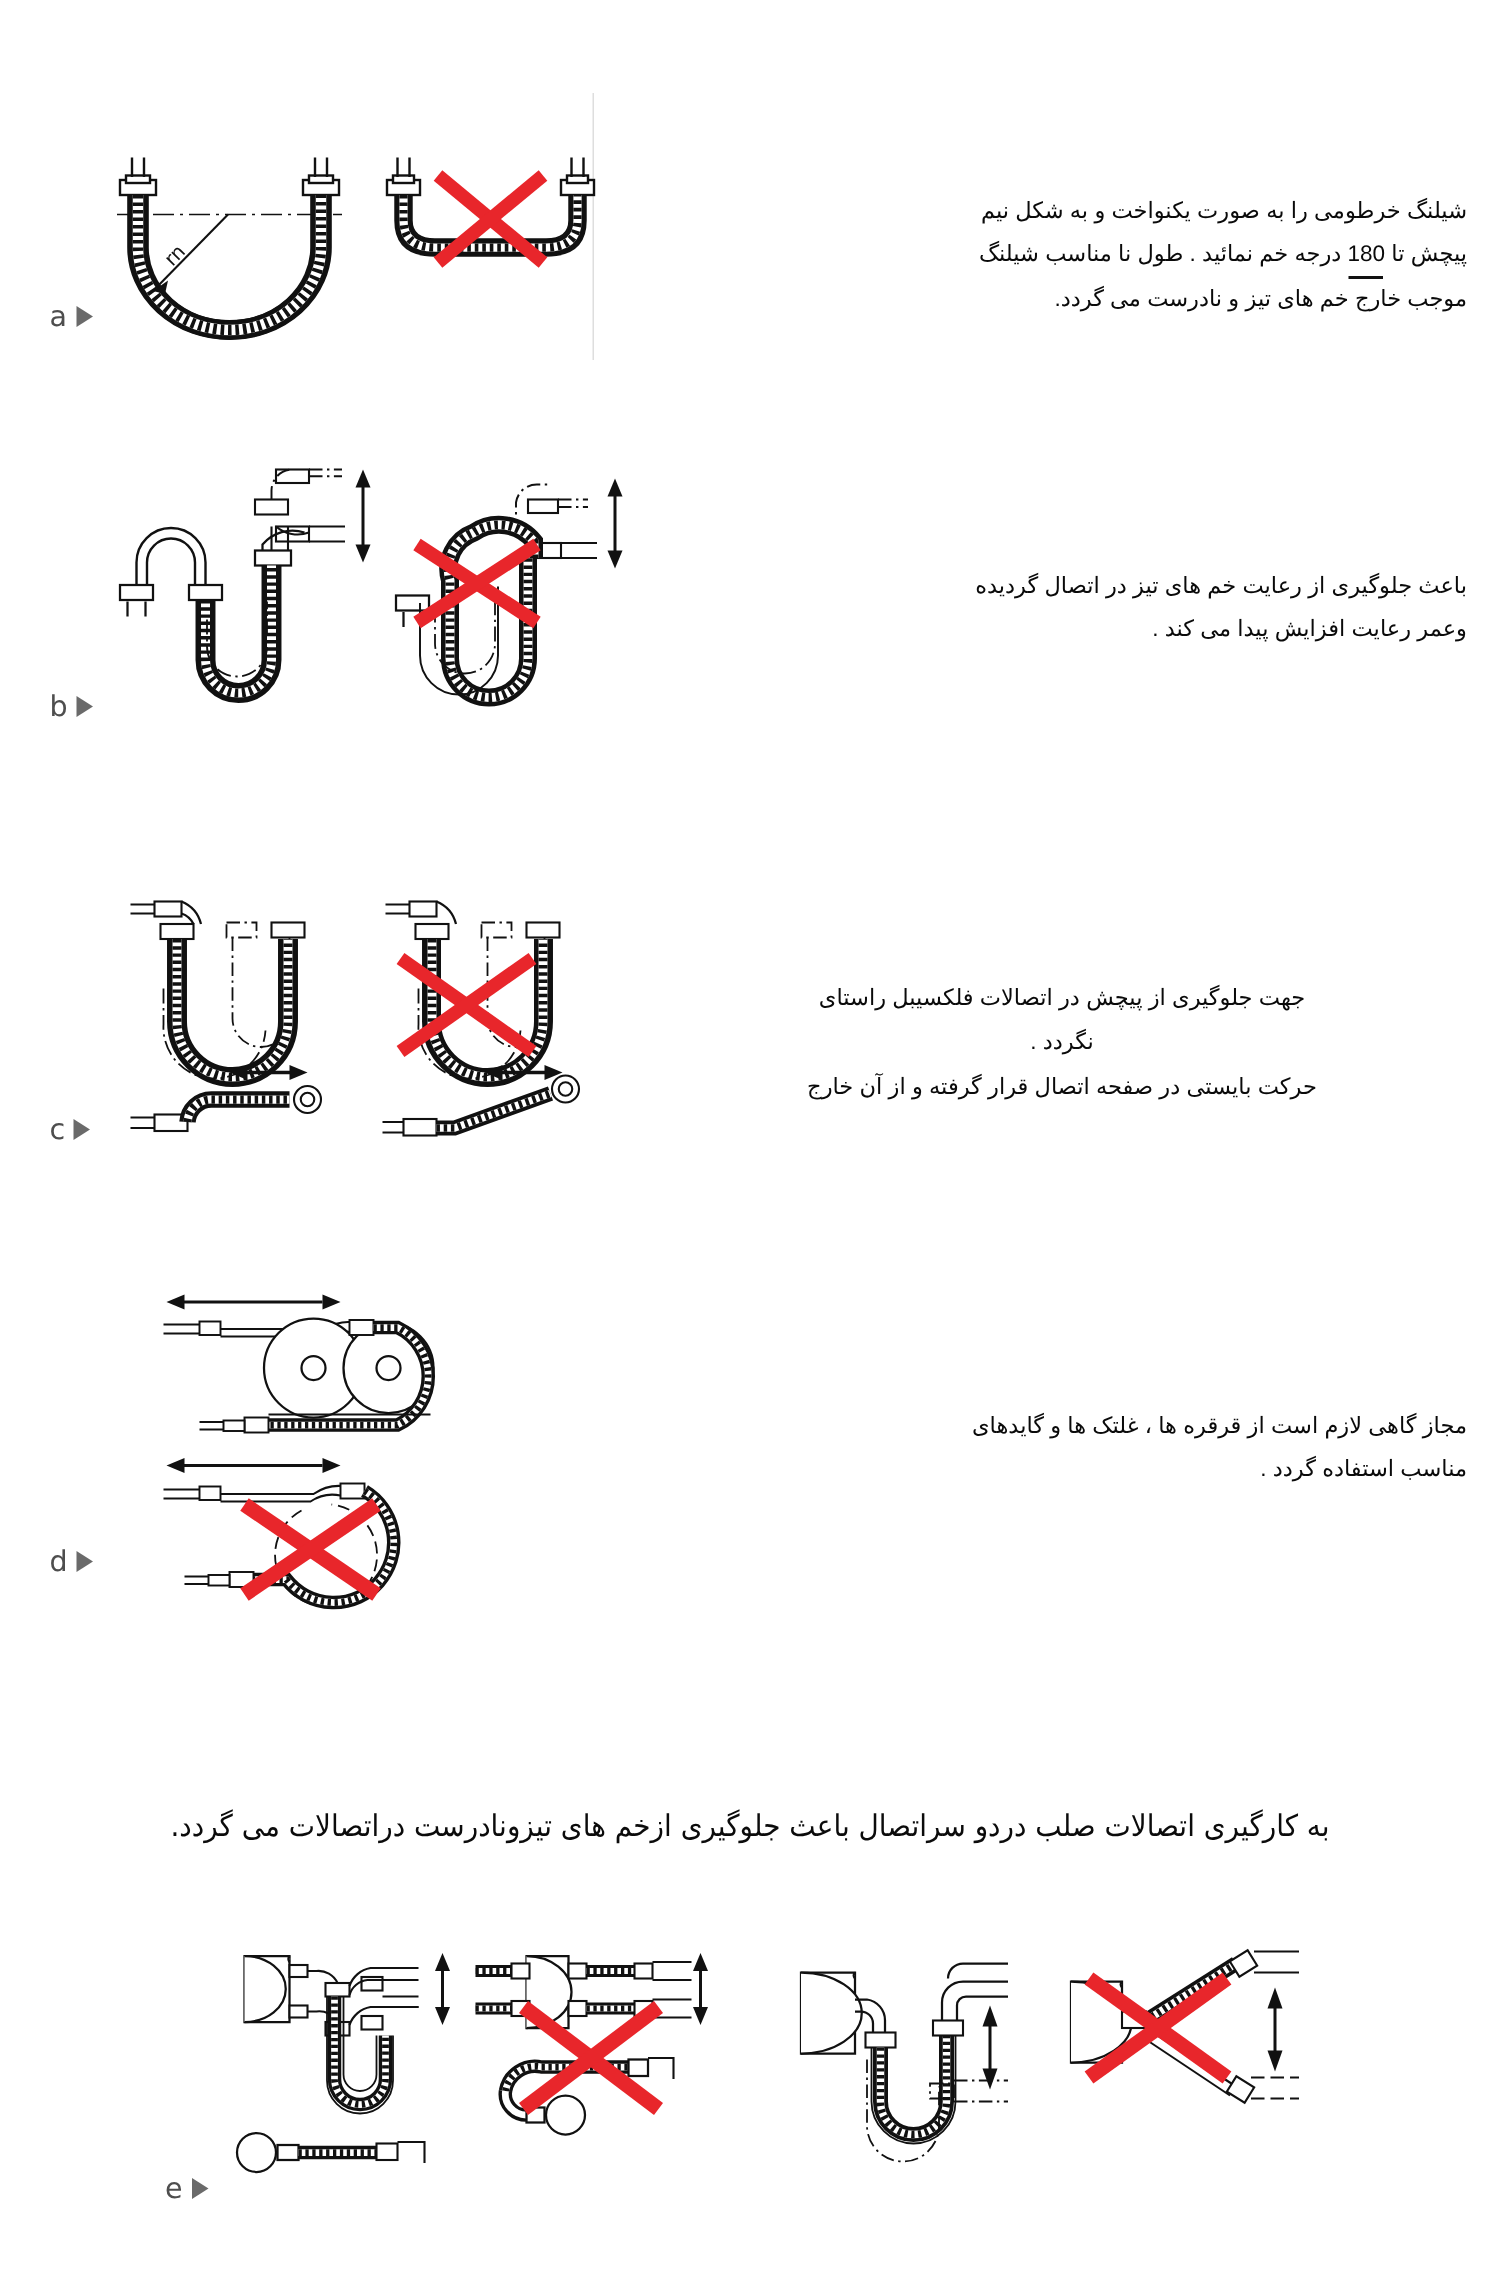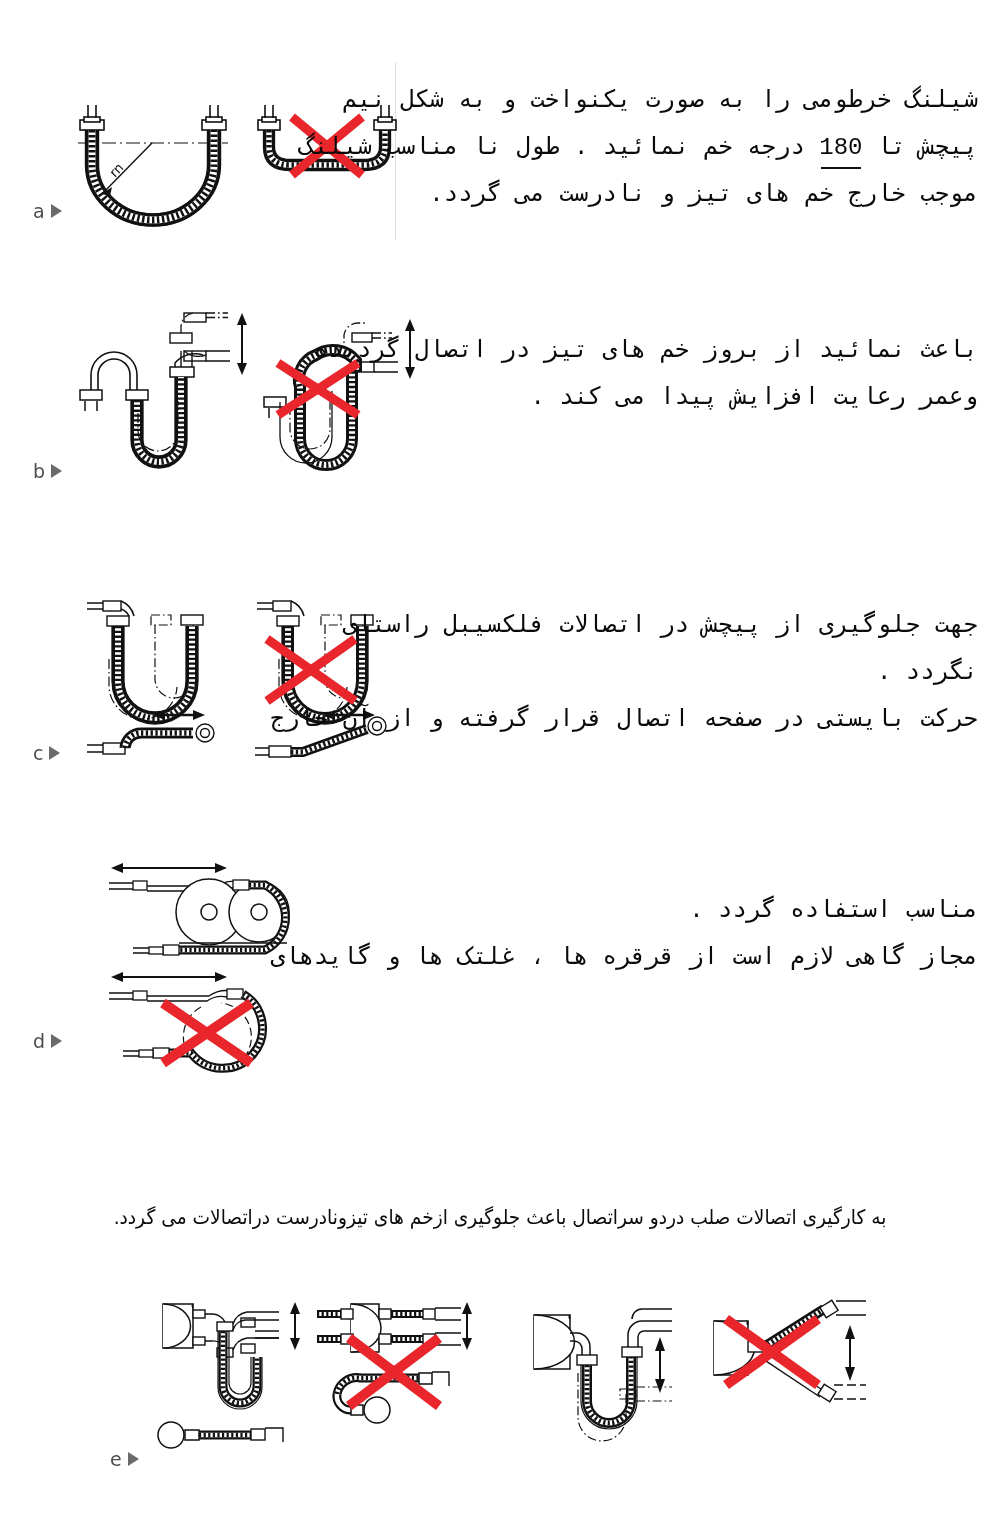--- a/index.html
+++ b/index.html
@@ -14,25 +14,26 @@
     overflow: hidden;
   }
 
   .page { position: relative; width: 1000px; height: 1524px; background:#fff; }
 
   
   .text-block {
     position: absolute;
     direction: rtl;
     text-align: right;
-    font-family: Liberation Mono, monospace;
-    font-size: 24px;
+    font-family: Liberation Sans, sans-serif;
+    font-size: 15px;
     line-height: 1.95;
     color: #0a0a0a;
     letter-spacing: 0;
+    margin-top: 48px;
   }
   .text-block .ln { display: block; white-space: nowrap; }
 
   .underlined-num { position: relative; }
   .underlined-num::after {
     content: ""; position: absolute;
     left: 4%; right: 4%; bottom: -8px; height: 2px; background: #111;
   }
 
   
@@ -242,21 +243,21 @@
       </g>
     </svg>
   </div>
 
   <div class="row-label" style="left:33px; top:460px;">
     <span>b</span>
     <span class="tri"></span>
   </div>
 
   <div class="text-block" style="right:22px; top:328px; width:540px;">
-    <span class="ln">باعث نمائید از بروز خم های تیز در اتصال گردیده</span>
+    <span class="ln">باعث جلوگیری از رعایت خم های تیز در اتصال گردیده</span>
     <span class="ln">وعمر رعایت افزایش پیدا می کند .</span>
   </div>
 
   <div class="fig" style="left:85px; top:583px;">
     <svg width="190" height="180" viewBox="0 0 190 180">
 
       <g stroke="#111" stroke-width="1.4" fill="#fff">
         <rect x="18" y="18" width="18" height="10"></rect>
         <path d="M2 20 H18 M2 26 H18"></path>
         <rect x="22" y="33" width="22" height="10"></rect>
@@ -343,21 +344,21 @@
         <path d="M100 56 L12 118"></path>
       </g>
     </svg>
   </div>
 
   <div class="row-label" style="left:33px; top:742px;">
     <span>c</span>
     <span class="tri"></span>
   </div>
 
-  <div class="text-block" style="right:22px; top:603px; width:540px;">
+  <div class="text-block" style="right:22px; top:603px; width:540px;text-align:center;">
     <span class="ln">جهت جلوگیری از پیچش در اتصالات فلکسیبل راستای</span>
     <span class="ln">نگردد .</span>
     <span class="ln">حرکت بایستی در صفحه اتصال قرار گرفته و از آن خارج</span>
   </div>
 
   <div class="fig" style="left:105px; top:850px;">
     <svg width="250" height="110" viewBox="0 0 250 110">
 
       <g stroke="#111" stroke-width="2">
           <path d="M14 18 H110"></path>
@@ -429,22 +430,22 @@
       </g>
     </svg>
   </div>
 
   <div class="row-label" style="left:33px; top:1030px;">
     <span>d</span>
     <span class="tri"></span>
   </div>
 
   <div class="text-block" style="right:22px; top:888px; width:540px;">
+    <span class="ln">مجاز گاهی  لازم است از قرقره ها ، غلتک ها و گایدهای</span>
     <span class="ln">مناسب استفاده گردد .</span>
-    <span class="ln">مجاز گاهی  لازم است از قرقره ها ، غلتک ها و گایدهای</span>
   </div>
 
   <div class="caption-wide" style="left:0; right:0; top:1205px; width:1000px;">به کارگیری اتصالات صلب دردو سراتصال باعث جلوگیری ازخم های تیزونادرست دراتصالات می گردد.</div>
 
   <div class="fig" style="left:155px; top:1290px;">
     <svg width="160" height="180" viewBox="0 0 160 180">
 
       <g stroke="#111" stroke-width="1.5" fill="#fff">
         <path d="M8 14 H38 V58 H8 Z"></path>
         <path d="M8 14 A5 4 0 0 1 8 58" fill="#fff"></path>

